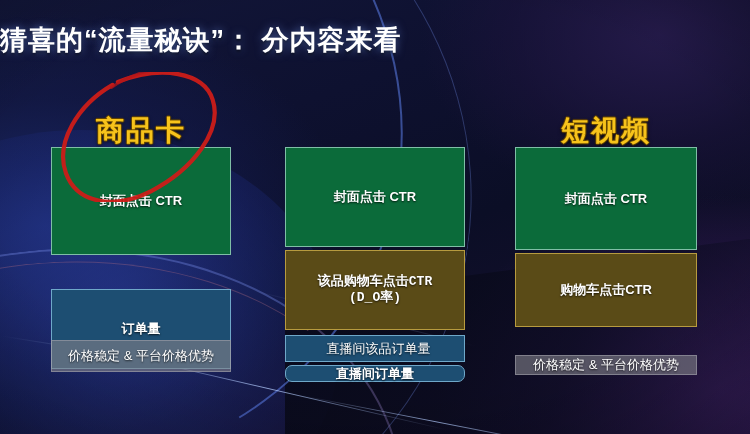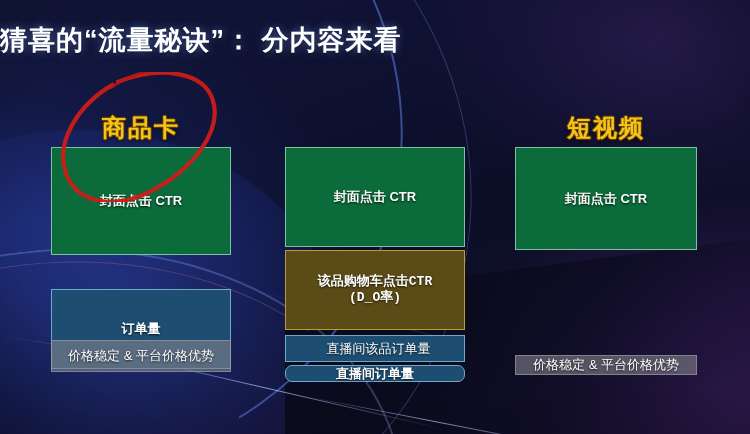--- a/index.html
+++ b/index.html
@@ -107,21 +107,21 @@
 
   
   .col {
     position: absolute;
   }
   .col-head {
     position: absolute;
     left: 0; right: 0;
     top: 0;
     text-align: center;
-    font-size: 24px;
+    font-size: 28px;
     font-weight: bold;
     color: #f7c31b;
     letter-spacing: 2px;
     text-shadow: -1px 0 1px #6b4a00, 1px 0 1px #6b4a00, 0 -1px 1px #6b4a00,
                  0 1px 1px #6b4a00, 0 2px 4px rgba(0,0,0,0.8);
     white-space: nowrap;
   }
   .block {
     position: absolute;
     box-sizing: border-box;
@@ -208,20 +208,21 @@
     <div class="block b-green" style="left:0; top:35px; width:180px; height:100px;">封面点击 CTR</div>
     <div class="block b-olive two-line" style="left:0; top:138px; width:180px; height:80px;font-family:Liberation Mono, monospace;">该品购物车点击CTR
 (D_O率)</div>
     <div class="block b-band" style="left:0; top:223px; width:180px; height:27px;padding-left:7px;">直播间该品订单量</div>
     <div class="block b-band b-band-bold" style="left:0; top:253px; width:180px; height:17px;">直播间订单量</div>
   </div>
 
   <div class="col" style="left:515px; top:112px; width:182px; height:263px;">
     <div class="col-head">短视频</div>
     <div class="block b-green" style="left:0; top:35px; width:182px; height:103px;">封面点击 CTR</div>
+    <div class="block b-olive" style="left:0; top:141px; width:182px; height:74px;">购物车点击CTR</div>
     <div class="block b-gray" style="left:0; top:243px; width:182px; height:20px;">价格稳定 &amp; 平台价格优势</div>
   </div>
 
   <svg class="annot" viewBox="0 0 175 130" xmlns="http://www.w3.org/2000/svg">
     <g transform="rotate(-20 87 65)">
       <path d="M 86 6
                C 132 5, 170 26, 169 55
                C 168 88, 126 114, 80 120
                C 38 125, 6 106, 6 74
                C 6 42, 40 14, 80 7" fill="none" stroke="#cc1c18" stroke-width="4.2" stroke-linecap="round" opacity="0.95"></path>

